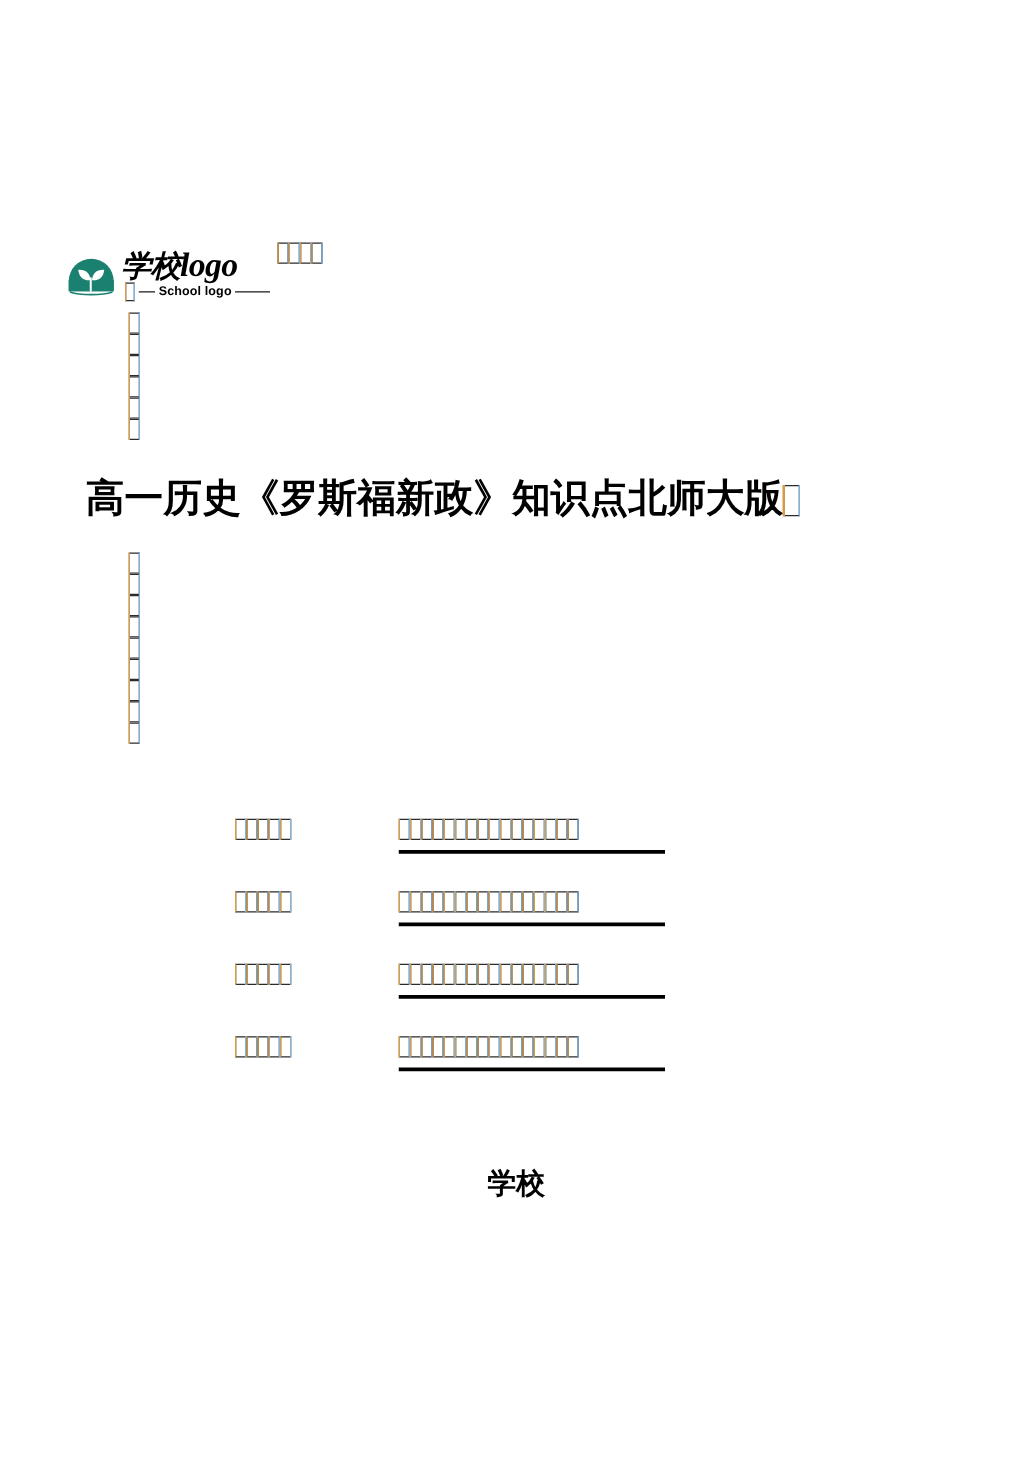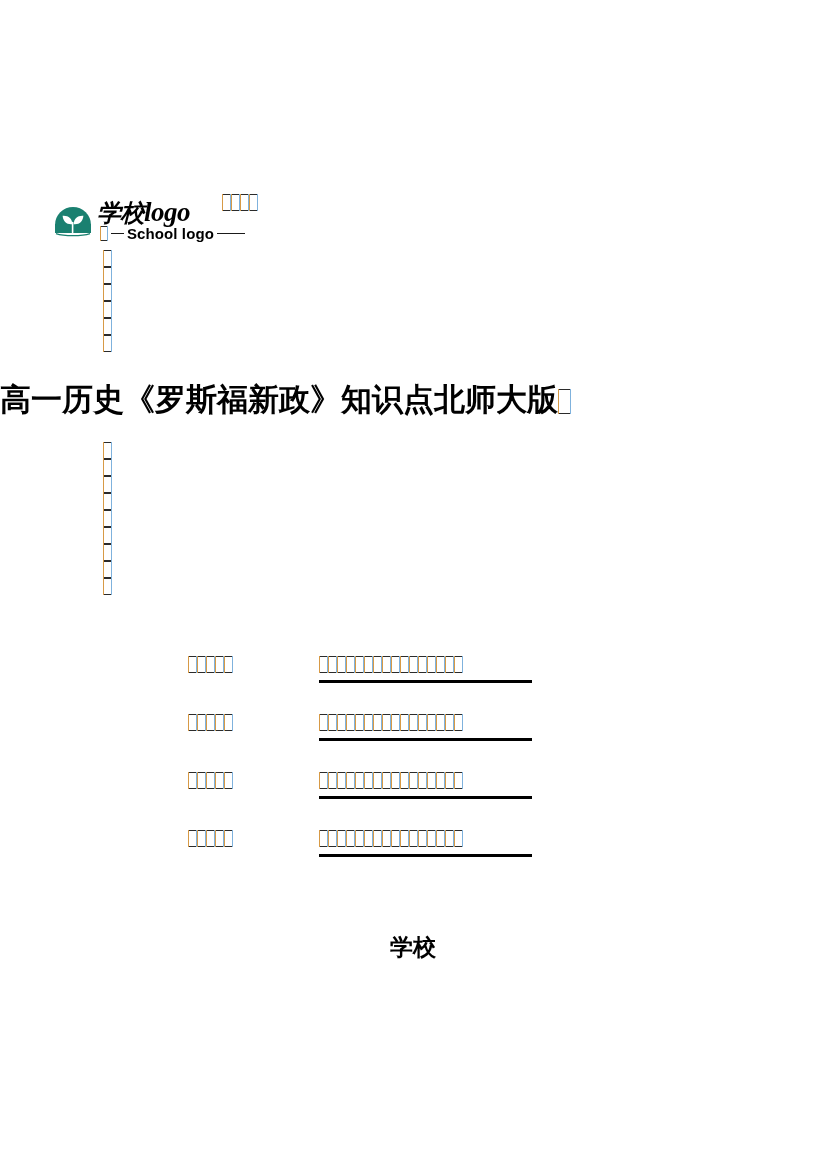--- a/index.html
+++ b/index.html
@@ -93,21 +93,21 @@
     white-space: nowrap;
   }
   #logo-sub .rule {
     display: inline-block;
     height: 1.6px;
     background: #1a1a1a;
   }
   #logo-sub .rule.left  { width: 13px; }
   #logo-sub .rule.right { width: 28px; }
   #logo-sub .sub-text {
-    font-size: 15px;
+    font-size: 10px;
     font-weight: 700;
     letter-spacing: 0.1px;
     line-height: 12px;
   }
 
   
   #header-tofu {
     position: absolute;
     left: 222px;
     top: 194px;
@@ -128,21 +128,21 @@
     line-height: 21.5px;
   }
   .tofu-col span.tofu { display: block; }
 
   
   #doc-title {
     position: absolute;
     left: 0;
     top: 378px;
     width: 708px;
-    text-align: left;
+    text-align: center;
     font-size: 31px;
     font-weight: 700;
     letter-spacing: 0px;
     line-height: 42px;
     white-space: nowrap;
     font-family: "DejaVu Sans", "Liberation Sans", sans-serif;
   }
 
   
   #form-block {

